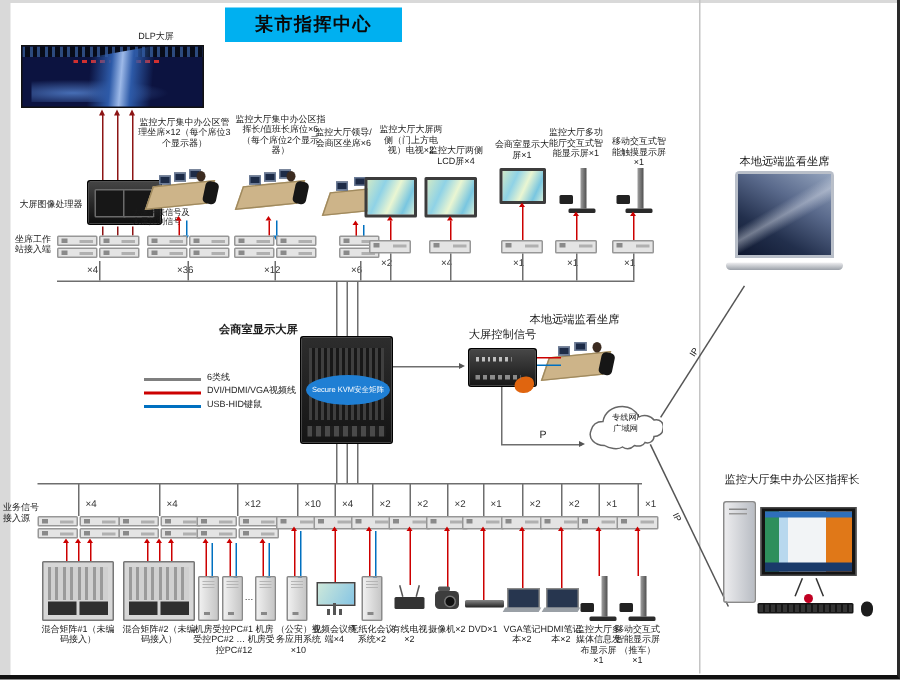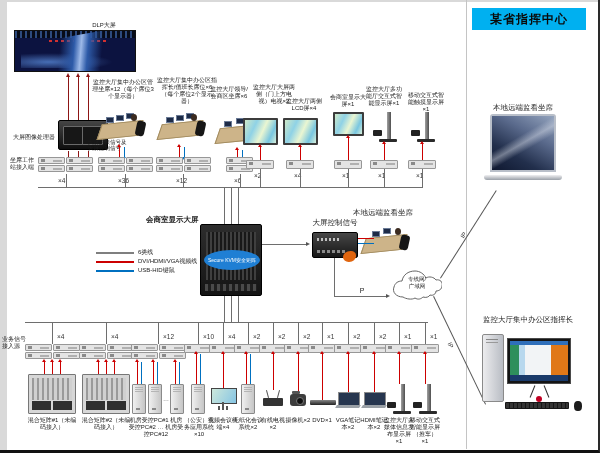--- a/index.html
+++ b/index.html
@@ -93,21 +93,21 @@
 .legline{position:absolute;width:38px}
 </style>
 </head>
 <body>
 
 <div class="page">
   <div class="eL"></div>
   <div class="eT"></div>
   <div class="divv"></div>
 
-  <div class="banner" style="left:472px;top:8px;width:114px;height:22px">某省指挥中心</div>
+  <div class="banner" style="left:150px;top:5px;width:118px;height:23px">某市指挥中心</div>
 
   <div class="lbl" style="left:84px;top:22px;width:40px">DLP大屏</div>
   <div class="dlp">
       <i class="rtxt"></i>
       <i class="glow"></i>
     </div>
   <span class="vd up" style="left:68px;top:76px;height:44px"></span>
   <span class="vd up" style="left:78px;top:76px;height:44px"></span>
   <span class="vd up" style="left:88px;top:76px;height:44px"></span>
   <div class="lbl" style="left:12px;top:134px;width:44px">大屏图像处理器</div>

